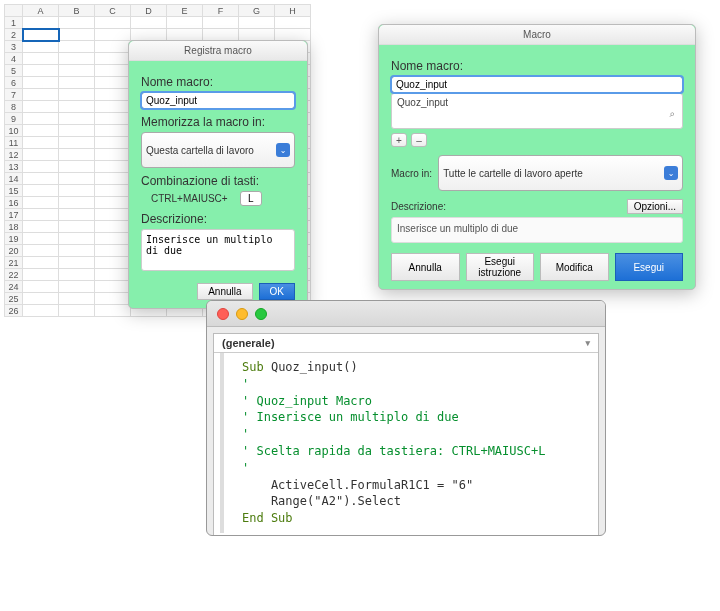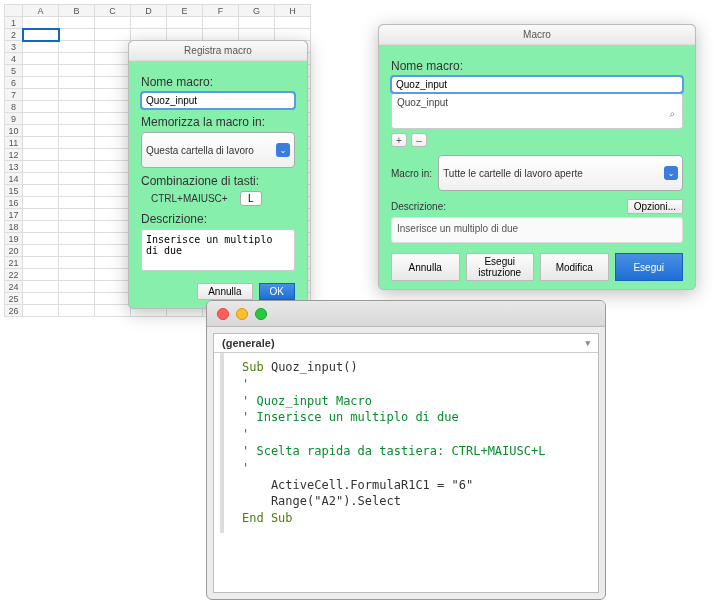--- a/index.html
+++ b/index.html
@@ -113,21 +113,21 @@
     background:linear-gradient(#fff,#eee); color:#555;}
   .mi-row { display:flex; align-items:center; gap:6px; margin-top:8px; }
   .mi-sel { flex:1; }
   .descrow { display:flex; justify-content:space-between; align-items:center; margin-top:8px; font-size:10px; }
   .descbox { width:100%; border:1px solid #ddd; background:#fafafa; padding:5px; font-size:10px; color:#555; margin-top:3px; height:26px; border-radius:3px; }
   .btnrow2 { display:flex; gap:6px; margin-top:10px; }
   .btnrow2 .btn { flex:1; text-align:center; }
 
   
   .vbe {
-    position:absolute; left:206px; top:300px; width:400px; height:300px;
+    position:absolute; left:206px; top:300px; width:400px; height:236px;
     border:1px solid #999; border-radius:6px;
     background:#ececec; overflow:hidden;
   }
   .vbe-tb { height:26px; display:flex; align-items:center; gap:7px; padding:0 10px;
     background:linear-gradient(#e8e8e8,#d8d8d8); border-bottom:1px solid #bbb; }
   .tl { width:12px; height:12px; border-radius:50%; }
   .tl.r{background:#ff5f57;border:1px solid #e0443e;}
   .tl.y{background:#febc2e;border:1px solid #d99a10;}
   .tl.g{background:#28c840;border:1px solid #14a826;}
   .vbe-inner { margin:6px; border:1px solid #bbb; background:#fff; height:260px; }

